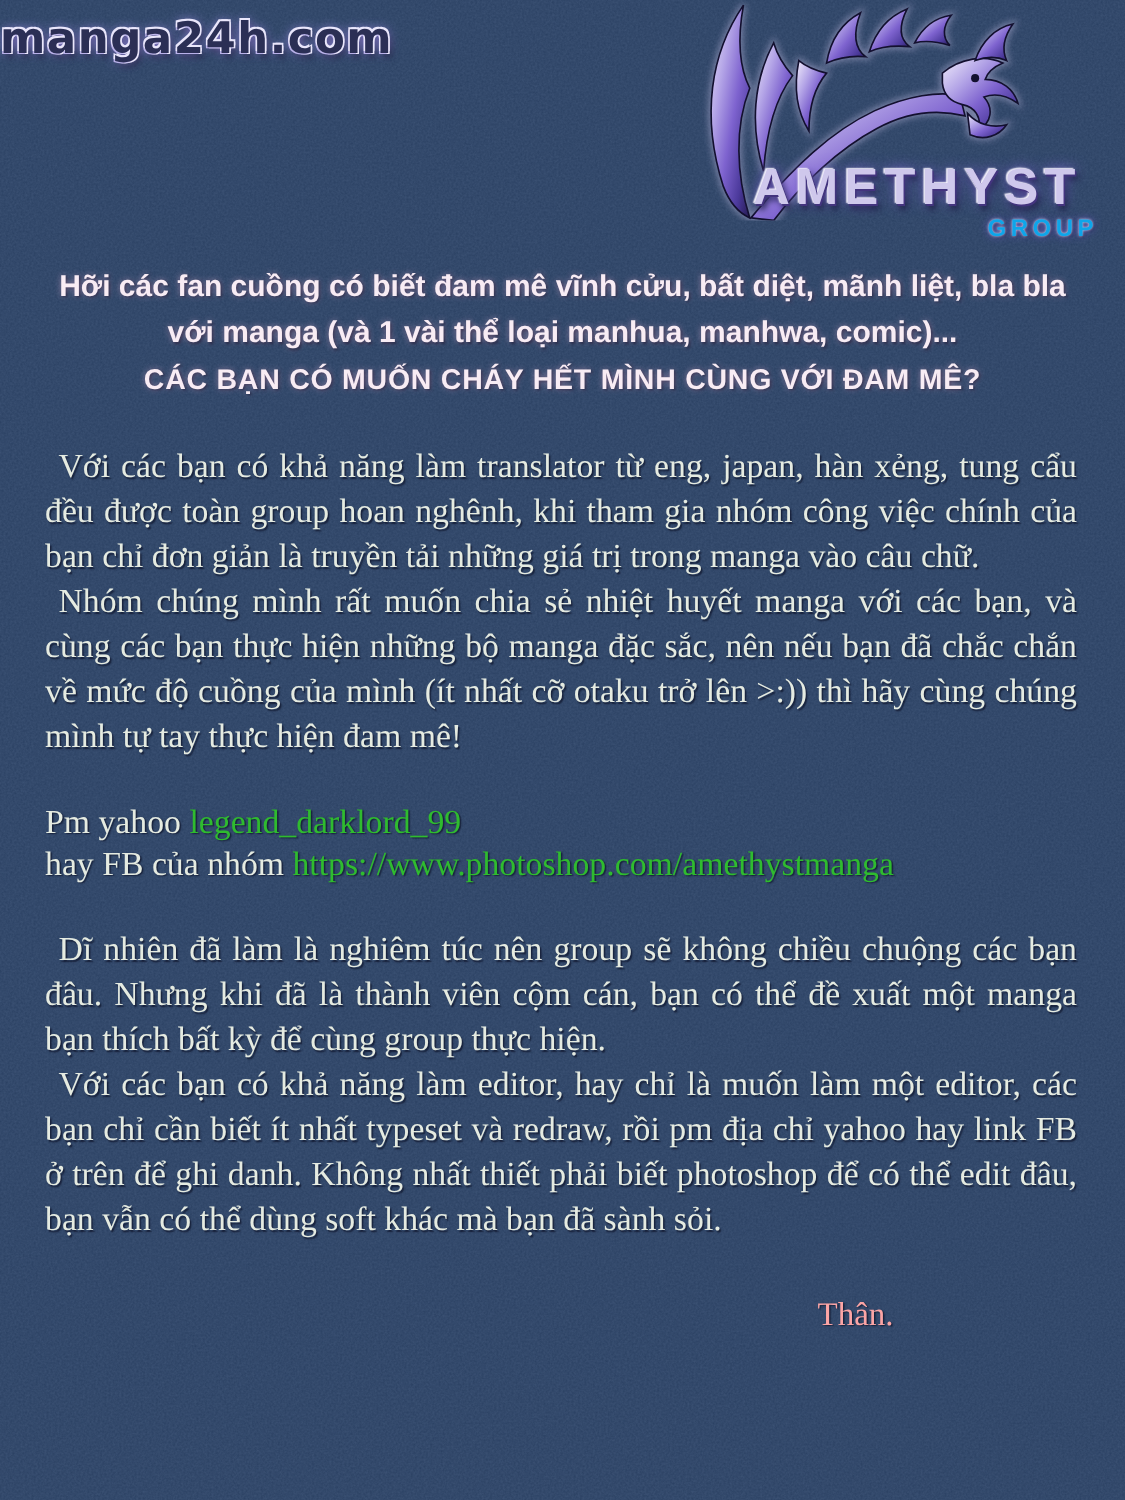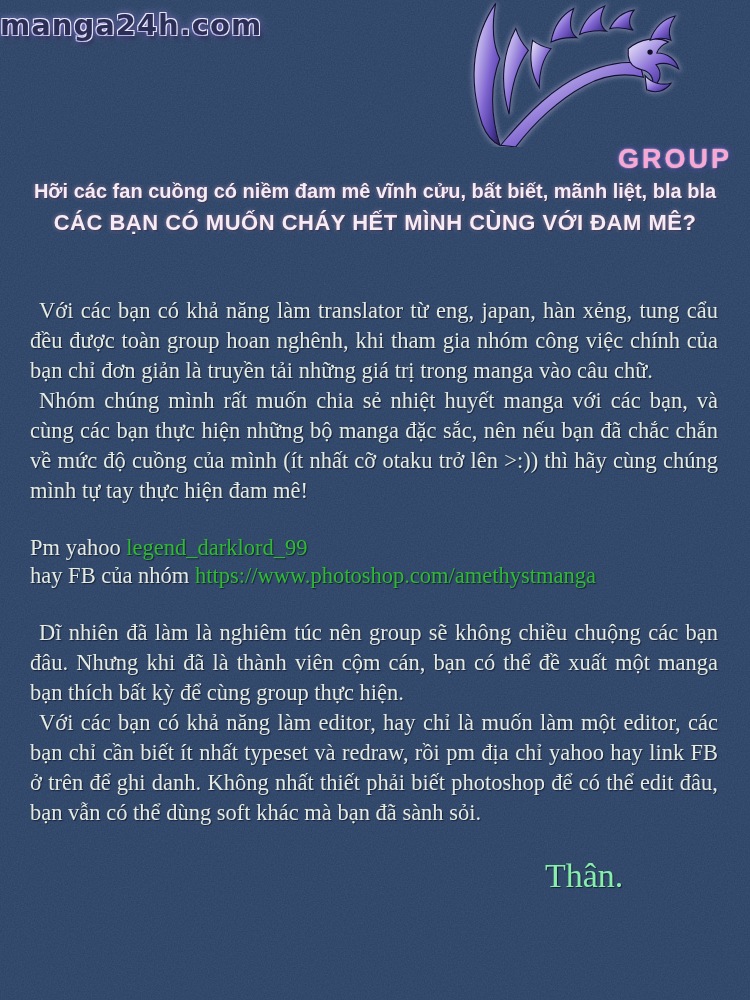--- a/index.html
+++ b/index.html
@@ -34,48 +34,48 @@
   .dragon{position:absolute;top:0;left:0;width:235px;height:147px;}
   .amethyst-name{
     position:absolute;top:106px;left:50px;
     font-family:"Liberation Sans",sans-serif;font-weight:bold;
     font-size:34px;letter-spacing:4px;color:#cfc8ec;
     text-shadow:1px 1px 0 #43347e,-1px -1px 1px #f6f4fd,0 0 9px #7a64d0,2px 3px 4px #0e1430;
   }
   .amethyst-group{
     position:absolute;top:144px;right:12px;
     font-family:"Liberation Sans",sans-serif;font-weight:bold;
-    font-size:27px;letter-spacing:3px;color:#f9a8d4;
+    font-size:16px;letter-spacing:3px;color:#0ea5e9;
     text-shadow:0 0 2px #e9e4fb,0 0 6px #6a55c8,1px 1px 2px #0e1430;
   }
 
   
   .intro{
     position:absolute;top:176px;left:0;width:750px;text-align:center;
     font-family:"Liberation Sans",sans-serif;font-weight:bold;
     color:#f8ecf4;
     text-shadow:0 0 4px rgba(236,186,224,.5),1px 1px 2px rgba(15,18,45,.85);
   }
   .intro-line{font-size:20px;line-height:31px;white-space:nowrap;}
-  .intro-line.caps{font-size:22px;letter-spacing:.5px;}
+  .intro-line.caps{font-size:19px;letter-spacing:.5px;}
 
   
   .content{
     position:absolute;top:296px;left:30px;width:688px;
     font-size:22.5px;line-height:30px;color:#e5ebe1;text-align:justify;
     text-shadow:1px 1px 1px rgba(10,14,35,.7);
   }
   .content p{margin:0;}
   .para{text-indent:9px;}
   .gap-b{margin-bottom:28px !important;}
   .contact-line{line-height:28px;text-align:left;}
   .link{color:#2fbb2f;cursor:pointer;}
   .signoff{
     margin-top:22px;margin-left:515px;
-    font-size:34px;line-height:40px;color:#86efac;text-align:left;
+    font-size:22px;line-height:40px;color:#fca5a5;text-align:left;
   }
 </style>
 </head>
 <body>
 
 <div class="page">
 
   <svg class="noise" width="750" height="1000">
     <filter id="grain">
       <feTurbulence type="fractalNoise" baseFrequency="0.7" numOctaves="3" stitchTiles="stitch"></feTurbulence>
@@ -113,25 +113,27 @@
           <path d="M58,173 C92,132 122,104 156,88 C182,76 208,72 224,76 L228,92 C204,86 180,90 158,102 C128,118 98,146 76,175 Z"></path>
           <path d="M210,58 C224,46 244,43 258,50 C251,53 246,57 244,63 C257,63 267,71 270,82 C260,75 251,74 243,77 C251,86 249,97 239,103 C241,93 236,85 226,83 C217,81 211,75 210,66 Z"></path>
           <path d="M236,48 C241,33 252,22 266,19 C259,29 257,39 261,48 C252,44 244,45 236,48 Z"></path>
           <path d="M230,90 C238,99 250,102 261,99 C255,108 243,112 232,107 Z"></path>
         </g>
       </defs>
       <use href="#dshape" fill="#d6cdf3" stroke="#d6cdf3" stroke-width="4" opacity="0.45" filter="url(#dglow)"></use>
       <use href="#dshape" fill="url(#dg)" stroke="#13102f" stroke-width="1.3"></use>
       <circle cx="236" cy="62" r="3.2" fill="#13102f"></circle>
     </svg>
+    <div class="amethyst-name">AMETHYST</div>
     <div class="amethyst-group">GROUP</div>
   </div>
 
   <div class="intro">
-    <div class="intro-line">Hỡi các fan cuồng có niềm đam mê vĩnh cửu, bất biết, mãnh liệt, bla bla</div>
+    <div class="intro-line">Hỡi các fan cuồng có biết đam mê vĩnh cửu, bất diệt, mãnh liệt, bla bla</div>
+    <div class="intro-line">với manga (và 1 vài thể loại manhua, manhwa, comic)...</div>
     <div class="intro-line caps">CÁC BẠN CÓ MUỐN CHÁY HẾT MÌNH CÙNG VỚI ĐAM MÊ?</div>
   </div>
 
   <div class="content">
     <p class="para">Với các bạn có khả năng làm translator từ eng, japan, hàn xẻng, tung cẩu đều được toàn group hoan nghênh, khi tham gia nhóm công việc chính của bạn chỉ đơn giản là truyền tải những giá trị trong manga vào câu chữ.</p>
     <p class="para gap-b">Nhóm chúng mình rất muốn chia sẻ nhiệt huyết manga với các bạn, và cùng các bạn thực hiện những bộ manga đặc sắc, nên nếu bạn đã chắc chắn về mức độ cuồng của mình (ít nhất cỡ otaku trở lên &gt;:)) thì hãy cùng chúng mình tự tay thực hiện đam mê!</p>
     <p class="contact-line"><span>Pm yahoo </span><span class="link">legend_darklord_99</span></p>
     <p class="contact-line gap-b"><span>hay FB của nhóm </span><span class="link">https://www.photoshop.com/amethystmanga</span></p>
     <p class="para">Dĩ nhiên đã làm là nghiêm túc nên group sẽ không chiều chuộng các bạn đâu. Nhưng khi đã là thành viên cộm cán, bạn có thể đề xuất một manga bạn thích bất kỳ để cùng group thực hiện.</p>
     <p class="para gap-b">Với các bạn có khả năng làm editor, hay chỉ là muốn làm một editor, các bạn chỉ cần biết ít nhất typeset và redraw, rồi pm địa chỉ yahoo hay link FB ở trên để ghi danh. Không nhất thiết phải biết photoshop để có thể edit đâu, bạn vẫn có thể dùng soft khác mà bạn đã sành sỏi.</p>

